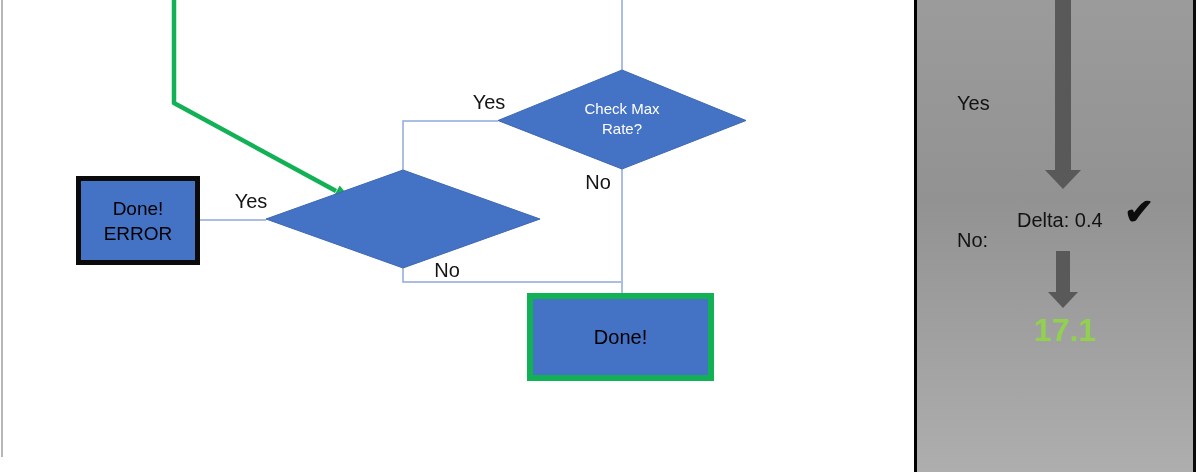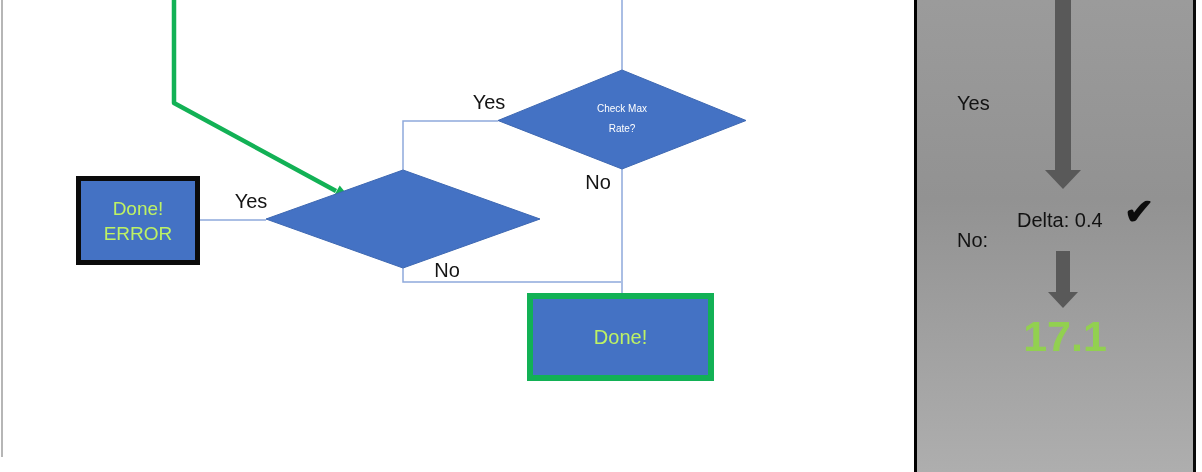--- a/index.html
+++ b/index.html
@@ -6,47 +6,47 @@
   .canvas{
     position:relative;width:1202px;height:472px;background:#ffffff;overflow:hidden;
     font-family:"Liberation Sans", sans-serif;
   }
   .flow-svg{position:absolute;left:0;top:0;}
   .conn{fill:none;stroke:#8EA9DB;stroke-width:1.5;}
   .green-line{fill:none;stroke:#12B155;stroke-width:4.5;stroke-linejoin:round;}
   .green-head{fill:#12B155;}
   .diamond{fill:#4472C4;stroke:#3E68B2;stroke-width:1;}
   .dtext{
-    position:absolute;color:#ffffff;font-size:10px;line-height:20px;text-align:center;
+    position:absolute;color:#ffffff;font-size:15px;line-height:20px;text-align:center;
   }
   .edge-label{
     position:absolute;color:#141414;font-size:20px;text-align:center;
   }
   .box{
-    position:absolute;box-sizing:border-box;background:#4472C4;color:#bef264;
+    position:absolute;box-sizing:border-box;background:#4472C4;color:#000000;
     display:flex;flex-direction:column;align-items:center;justify-content:center;
     text-align:center;
   }
   .error-box{left:76px;top:176px;width:124px;height:89px;border:5px solid #0b0b0b;font-size:19px;line-height:25px;}
   .done-box{left:527px;top:293px;width:187px;height:88px;border:6px solid #12B155;font-size:20px;}
   .left-edge{position:absolute;left:1px;top:0;width:2px;height:457px;background:#b6b6b6;}
   .panel{
     position:absolute;left:914px;top:0;width:276px;height:472px;
     border-left:3px solid #000;border-right:3px solid #0a0a0a;
     background:linear-gradient(180deg,#9b9b9b 0%,#929292 42%,#aeaeae 100%);
   }
   .panel-label{position:absolute;color:#121212;font-size:20px;}
   .arrow-shaft{position:absolute;background:#595959;}
   .arrow-head{position:absolute;width:0;height:0;}
   .big-shaft{left:138px;top:0;width:16px;height:170px;}
   .big-head{left:128px;top:170px;border-left:18px solid transparent;border-right:18px solid transparent;border-top:19px solid #595959;}
   .small-shaft{left:139px;top:251px;width:14px;height:41px;}
   .small-head{left:131px;top:292px;border-left:15px solid transparent;border-right:15px solid transparent;border-top:16px solid #595959;}
   .check{position:absolute;left:207px;top:191px;font-size:36px;font-weight:bold;color:#0c0c0c;}
-  .result{position:absolute;left:96px;top:312px;width:104px;text-align:center;font-size:43px;font-weight:bold;color:#92D050;}
+  .result{position:absolute;left:96px;top:312px;width:104px;text-align:center;font-size:32px;font-weight:bold;color:#92D050;}
 </style>
 </head>
 <body>
 
 <div class="canvas">
 
   <div class="left-edge"></div>
 
   <svg class="flow-svg" width="1202" height="472" viewBox="0 0 1202 472">
 

